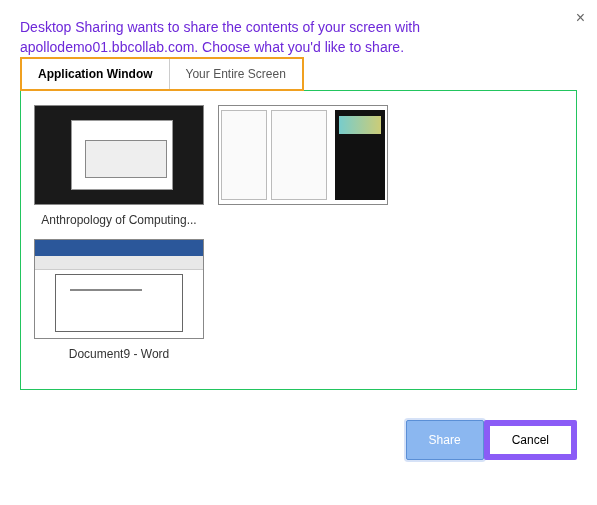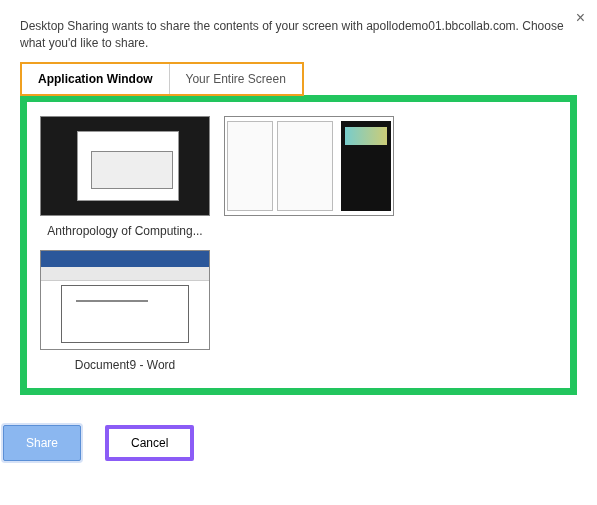--- a/index.html
+++ b/index.html
@@ -25,24 +25,24 @@
       border: none;
       line-height: 1;
     }
     .title {
       font-size: 16px;
       font-weight: normal;
       color: #333;
       margin-bottom: 10px;
     }
     .desc {
-      font-size: 12px;
-      color: #404040;
+      font-size: 14px;
+      color: #6d28d9;
       line-height: 1.4;
-      margin-bottom: 10px;
+      margin-bottom: 0;
     }
     .tabs {
       display: flex;
       border: 2px solid #f0a020;
       border-bottom: 2px solid #f0a020;
       width: fit-content;
       margin-bottom: -1px;
       position: relative;
       z-index: 2;
     }
@@ -53,21 +53,21 @@
       cursor: pointer;
       border-right: 1px solid #ccc;
       color: #555;
     }
     .tab:last-child { border-right: none; }
     .tab.active {
       font-weight: bold;
       color: #000;
     }
     .content {
-      border: 7px solid #22c55e;
+      border: 1px solid #22c55e;
       padding: 14px 10px 14px;
       min-height: 300px;
     }
     .grid {
       display: flex;
       flex-wrap: wrap;
       gap: 12px 8px;
     }
     .item {
       width: 176px;
@@ -170,28 +170,28 @@
     .thumb-word .page {
       position:absolute; left:20px; right:20px; top:34px; bottom:6px;
       background:#fff; border:1px solid #666;
     }
     .thumb-word .page::before{
       content:""; position:absolute; left:14px; top:14px; right:40px; height:2px;
       background:#888;
     }
     .footer {
       display: flex;
-      justify-content: flex-start;
-      gap: 24px;
-      padding: 14px 3px;
+      justify-content: flex-end;
+      gap: 0;
+      padding: 14px 20px;
     }
     .btn {
       padding: 7px 22px;
       font-size: 12px;
-      border: 4px solid #8b5cf6;
+      border: 6px solid #8b5cf6;
       background: #fff;
       cursor: pointer;
       border-radius: 2px;
     }
     .btn-primary {
       background: #8bb7f0;
       border: 1px solid #5a8fd6;
       color: #fff;
       box-shadow: 0 0 0 2px rgba(120,160,230,.3);
     }

